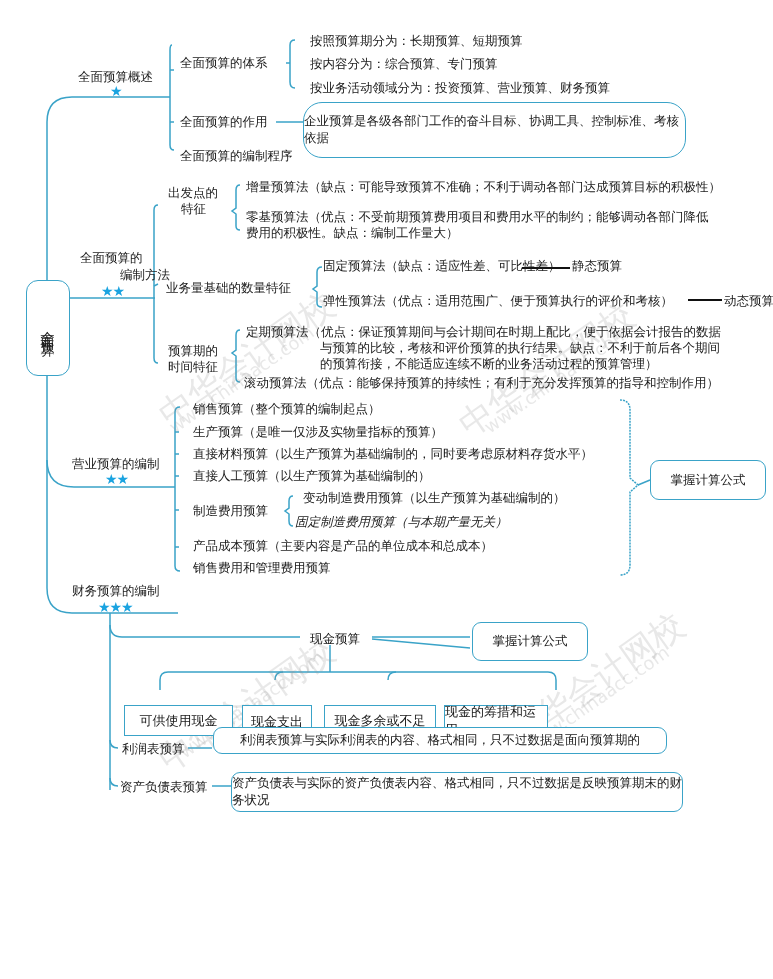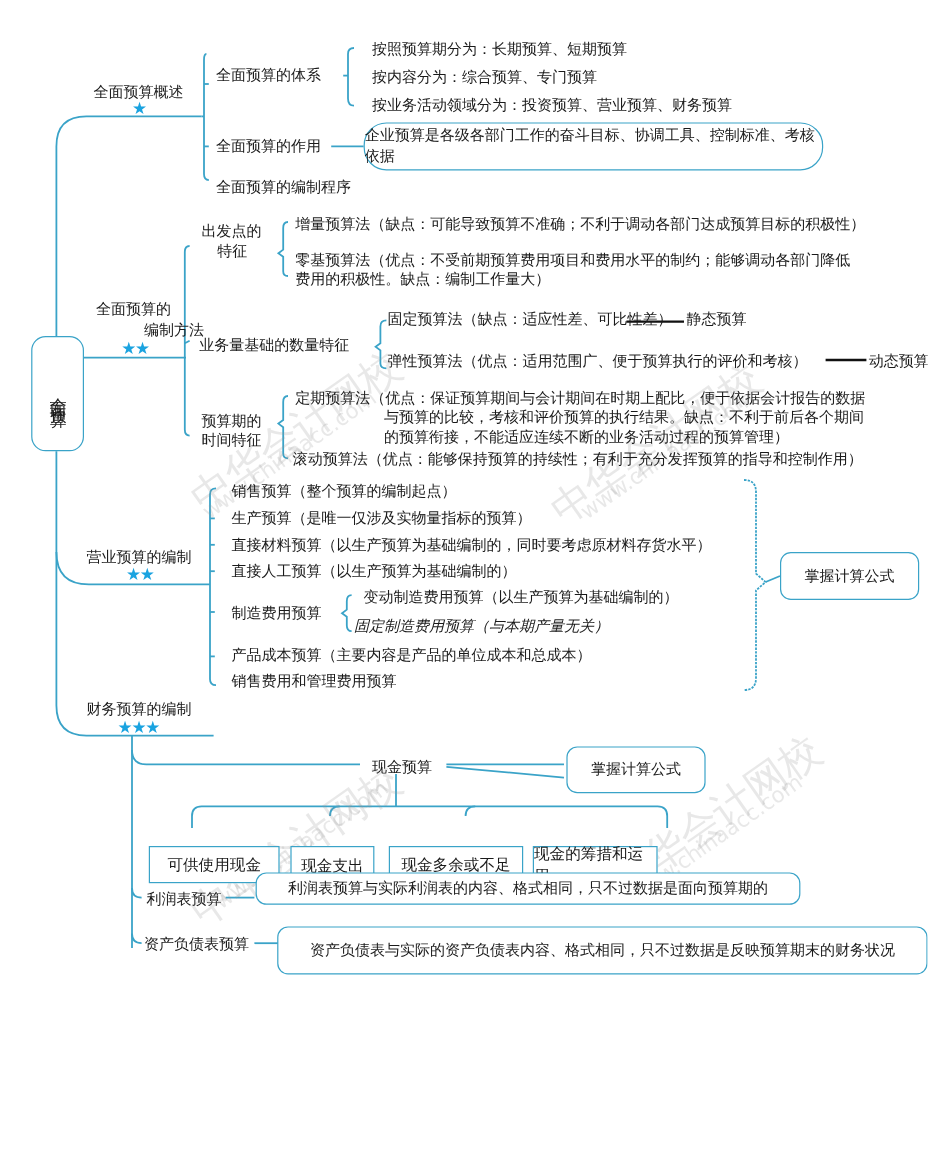--- a/index.html
+++ b/index.html
@@ -90,21 +90,21 @@
     <span>全面预算</span>
   </div>
 
 <div class="t" style="left:78px;top:69px;">全面预算概述</div>
 <div class="star" style="left:110px;top:84px;">★</div>
 <div class="t" style="left:180px;top:55px;">全面预算的体系</div>
 <div class="t" style="left:310px;top:33px;">按照预算期分为：长期预算、短期预算</div>
 <div class="t" style="left:310px;top:56px;">按内容分为：综合预算、专门预算</div>
 <div class="t" style="left:310px;top:80px;">按业务活动领域分为：投资预算、营业预算、财务预算</div>
 <div class="t" style="left:180px;top:114px;">全面预算的作用</div>
-<div class="box" style="left:303px;top:102px;width:383px;height:40px;border-radius:19px;">
+<div class="box" style="left:303px;top:102px;width:383px;height:56px;border-radius:19px;">
     <span>企业预算是各级各部门工作的奋斗目标、协调工具、控制标准、考核依据</span>
   </div>
 <div class="t" style="left:180px;top:148px;font-family:Liberation Serif, serif;">全面预算的编制程序</div>
 
 <div class="t" style="left:80px;top:250px;">全面预算的</div>
 <div class="t" style="left:80px;top:267px;margin-left:40px;">编制方法</div>
 <div class="star" style="left:101px;top:284px;">★★</div>
 
 <div class="t" style="left:168px;top:185px;">出发点的</div>
 <div class="t" style="left:181px;top:201px;">特征</div>
@@ -157,15 +157,15 @@
   </div>
 <div class="sq" style="left:444px;top:683px;width:104px;height:31px;">
     <span>现金的筹措和运用</span>
   </div>
 
 <div class="t" style="left:122px;top:741px;">利润表预算</div>
 <div class="box" style="left:213px;top:727px;width:454px;height:27px;">
     <span>利润表预算与实际利润表的内容、格式相同，只不过数据是面向预算期的</span>
   </div>
 <div class="t" style="left:120px;top:779px;">资产负债表预算</div>
-<div class="box" style="left:231px;top:772px;width:542px;height:40px;">
+<div class="box" style="left:231px;top:772px;width:452px;height:40px;">
     <span>资产负债表与实际的资产负债表内容、格式相同，只不过数据是反映预算期末的财务状况</span>
   </div>
 
 </body></html>

